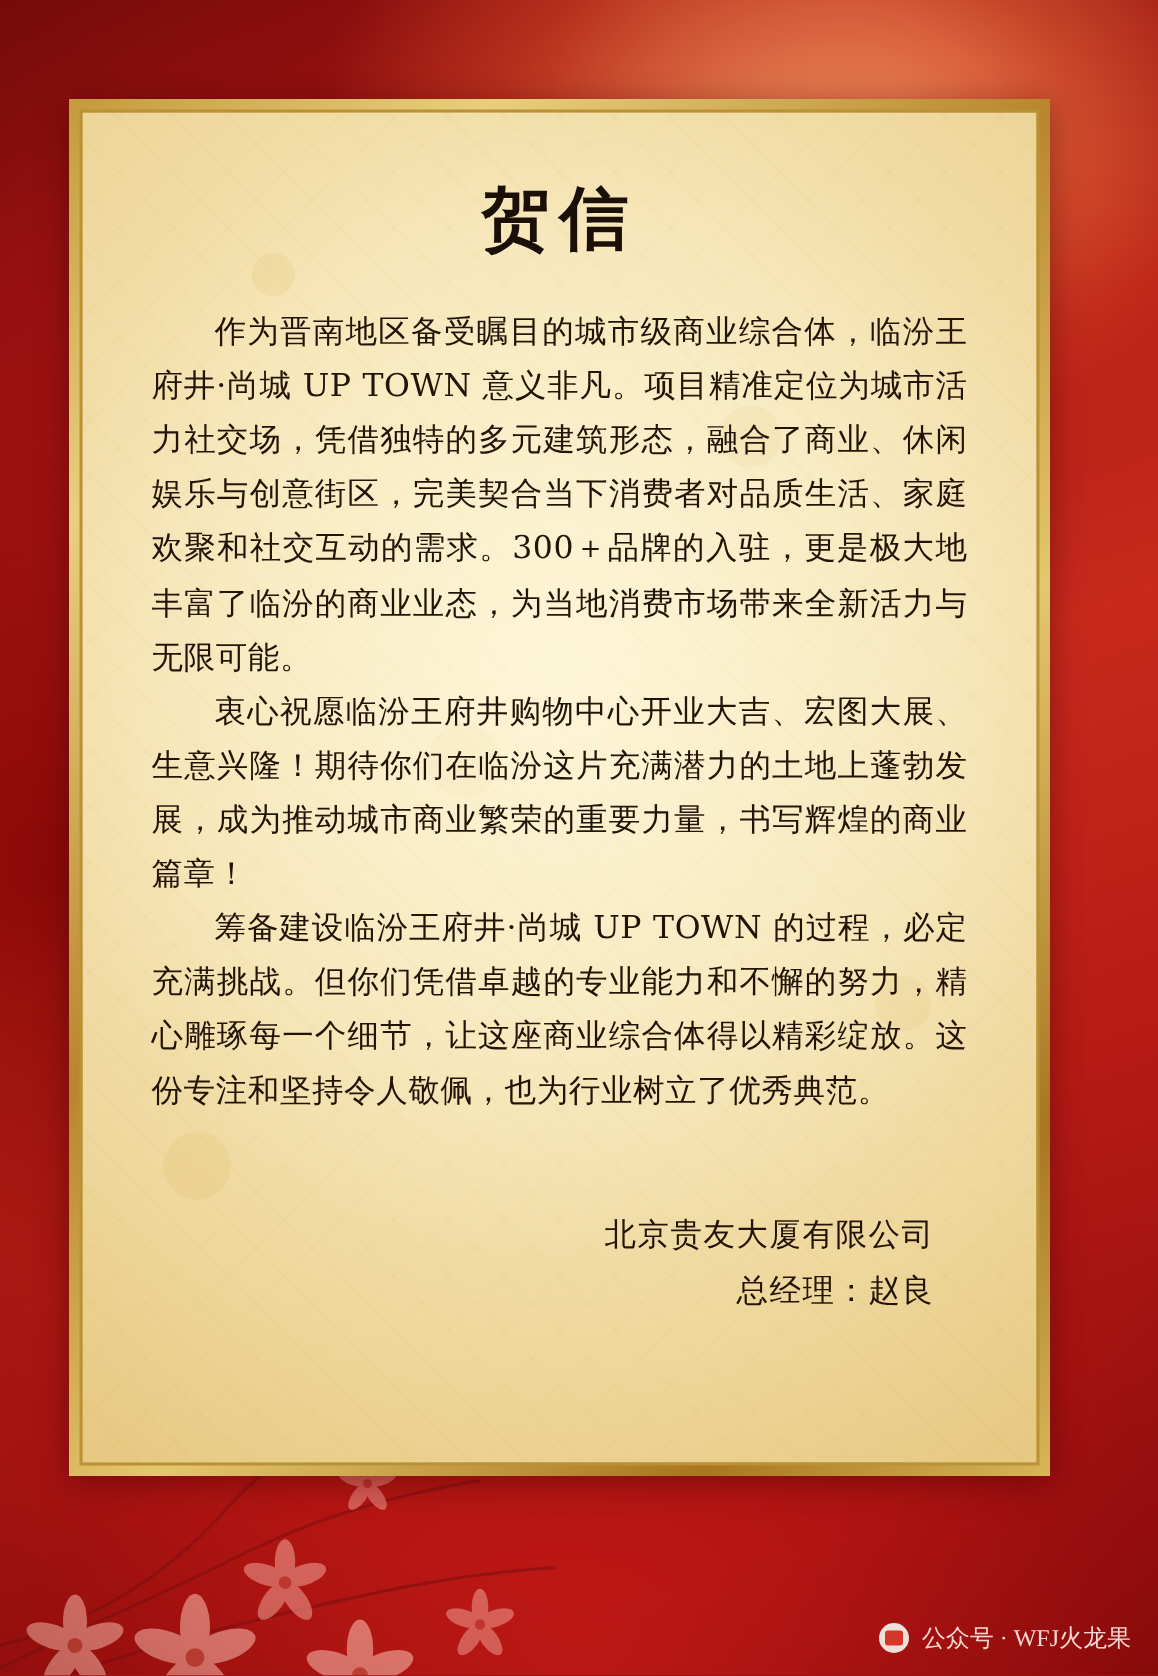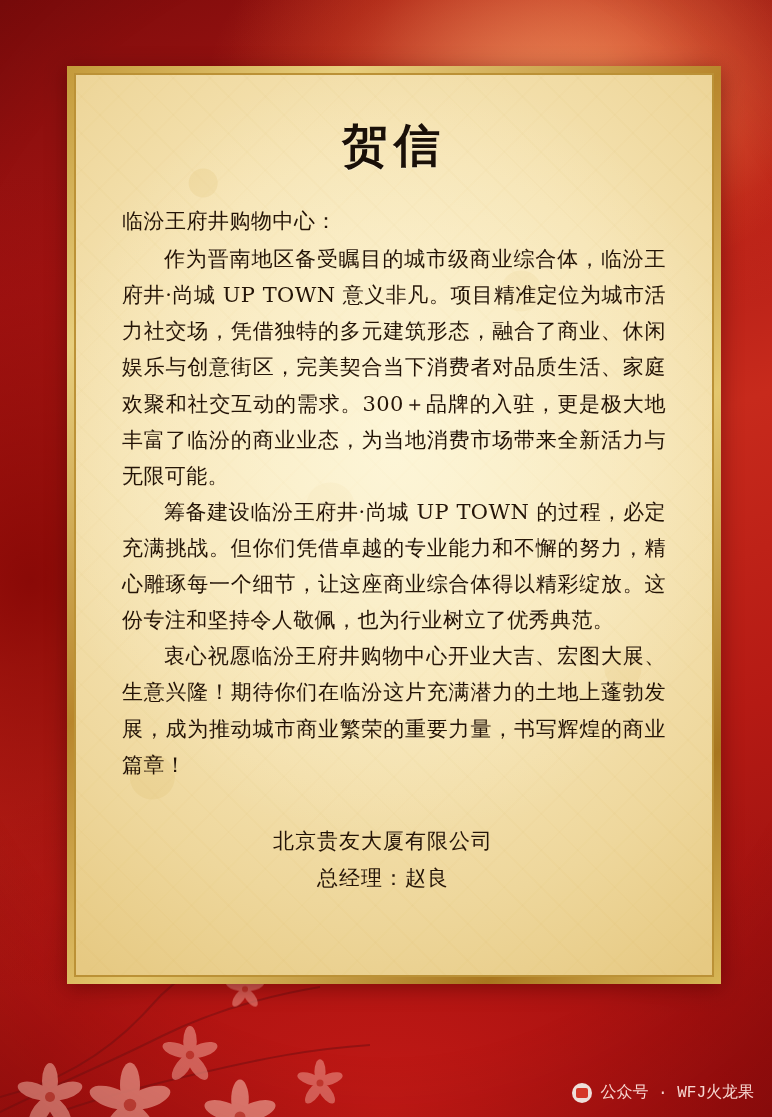--- a/index.html
+++ b/index.html
@@ -46,21 +46,21 @@
     left: -10px;
     bottom: -10px;
     width: 420px;
     height: 260px;
     pointer-events: none;
   }
 
   
   .cert-outer {
     position: absolute;
-    left: 67px;
+    left: 46px;
     top: 66px;
     width: 654px;
     height: 918px;
     background: linear-gradient(135deg, #c49a3a 0%, #e8cf7e 18%, #b8862c 42%, #e4c76e 62%, #a8761f 85%, #d8b757 100%);
     padding: 7px;
     box-sizing: border-box;
     box-shadow: 0 4px 20px rgba(60,0,0,0.45);
   }
   .cert-inner {
     position: relative;
@@ -125,42 +125,42 @@
     color: #241407;
     line-height: 1.72;
     margin: 0;
     text-indent: 2em;
     text-align: justify;
     text-justify: inter-ideograph;
     letter-spacing: 0.4px;
   }
 
   .signature {
-    margin-top: 40px;
-    text-align: center;
+    margin-top: 60px;
+    text-align: right;
     padding-right: 22px;
   }
   .sig-line {
     font-size: 21px;
     color: #241407;
     line-height: 1.78;
     letter-spacing: 1px;
   }
 
   
   .footer-wm {
     position: absolute;
     right: 18px;
     bottom: 14px;
     display: flex;
-    align-items: center;
+    align-items: flex-start;
     gap: 8px;
     color: #ffe9e2;
     font-size: 16px;
-    font-family: Liberation Mono, monospace;
+    font-family: Liberation Serif, serif;
     opacity: 0.92;
   }
   .wm-badge {
     width: 20px; height: 20px;
     border-radius: 50%;
     background: #f4f1ec;
     display: inline-block;
     position: relative;
   }
   .wm-badge::before {
@@ -240,25 +240,24 @@
   <div class="vignette"></div>
 
   <div class="cert-outer">
     <div class="cert-inner">
       <div class="pattern"></div>
       <div class="paper-shade"></div>
 
       <div class="content">
         <h1 class="doc-title">贺信</h1>
 
-        <p class="salutation">临汾王府井购物中心：</p>
 
         <p class="para">作为晋南地区备受瞩目的城市级商业综合体，临汾王府井·尚城 UP TOWN 意义非凡。项目精准定位为城市活力社交场，凭借独特的多元建筑形态，融合了商业、休闲娱乐与创意街区，完美契合当下消费者对品质生活、家庭欢聚和社交互动的需求。300＋品牌的入驻，更是极大地丰富了临汾的商业业态，为当地消费市场带来全新活力与无限可能。</p>
+        <p class="para">衷心祝愿临汾王府井购物中心开业大吉、宏图大展、生意兴隆！期待你们在临汾这片充满潜力的土地上蓬勃发展，成为推动城市商业繁荣的重要力量，书写辉煌的商业篇章！</p>
         <p class="para">筹备建设临汾王府井·尚城 UP TOWN 的过程，必定充满挑战。但你们凭借卓越的专业能力和不懈的努力，精心雕琢每一个细节，让这座商业综合体得以精彩绽放。这份专注和坚持令人敬佩，也为行业树立了优秀典范。</p>
-        <p class="para">衷心祝愿临汾王府井购物中心开业大吉、宏图大展、生意兴隆！期待你们在临汾这片充满潜力的土地上蓬勃发展，成为推动城市商业繁荣的重要力量，书写辉煌的商业篇章！</p>
 
         <div class="signature">
           <div class="sig-line">北京贵友大厦有限公司</div>
           <div class="sig-line">总经理：赵良</div>
 
         </div>
       </div>
     </div>
   </div>
 

